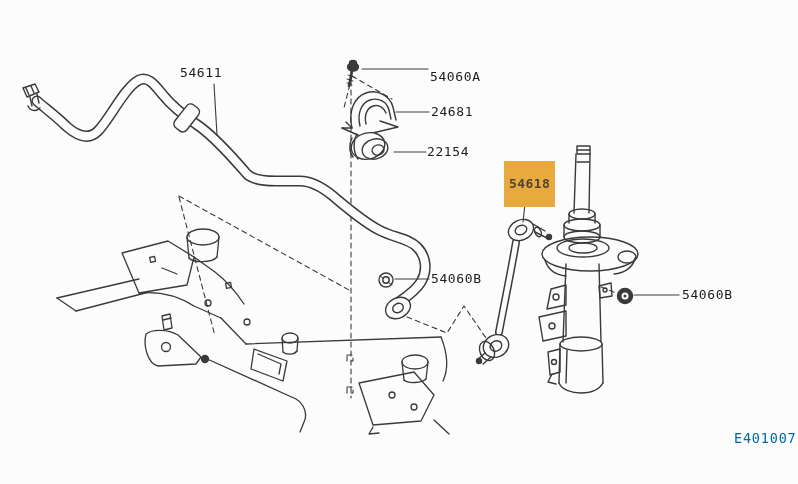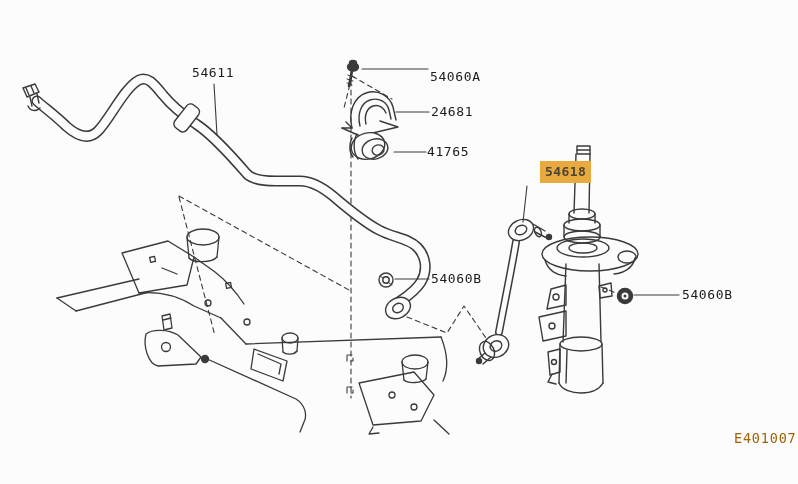--- a/index.html
+++ b/index.html
@@ -12,31 +12,31 @@
   body{background:#fff;font-family:"DejaVu Sans Mono","Liberation Mono",monospace;}
   #stage{
     position:relative;width:798px;height:484px;background:var(--bg);
     overflow:hidden;
   }
   #art{position:absolute;left:0;top:0;}
   .lbl{
     position:absolute;font:13px/1.1 "DejaVu Sans Mono","Liberation Mono",monospace;
     letter-spacing:.6px;color:#1c1c1c;white-space:nowrap;
   }
-  #lbl-54611{left:192px;top:66px}
+  #lbl-54611{left:180px;top:66px}
   #lbl-54060A{left:430px;top:70px}
   #lbl-54614{left:431px;top:105px}
   #lbl-54613{left:427px;top:145px}
   #lbl-54618{
     left:504px;top:161px;background:var(--hl);color:var(--hlText);
-    padding:4px 5px;font-weight:bold;letter-spacing:.4px;margin-left:36px;
+    padding:16px 5px;font-weight:bold;letter-spacing:.4px;
   }
   #lbl-54060B-L{left:431px;top:272px}
   #lbl-54060B-R{left:682px;top:288px}
-  #drawing-code{left:734px;top:431px;font-size:13.5px;color:#a16207;letter-spacing:.8px}
+  #drawing-code{left:734px;top:431px;font-size:13.5px;color:#0369a1;letter-spacing:.8px}
 </style>
 </head>
 <body>
 
 <div id="stage">
 
   <svg id="art" width="798" height="484" viewBox="0 0 798 484" stroke="#3a3a3a" fill="none" stroke-width="1.4" stroke-linecap="round" stroke-linejoin="round">
 
     <g stroke-width="1.1" stroke-dasharray="5 4">
       <path d="M351,72 L351,398"></path>
@@ -216,19 +216,19 @@
       <path d="M394,152 L426,152"></path>
       <path d="M527,186 L523,222"></path>
       <path d="M395,279 L429,279"></path>
       <path d="M634,295 L679,295"></path>
     </g>
   </svg>
 
   <div class="lbl" id="lbl-54611">54611</div>
   <div class="lbl" id="lbl-54060A">54060A</div>
   <div class="lbl" id="lbl-54614">24681</div>
-  <div class="lbl" id="lbl-54613">41765</div>
+  <div class="lbl" id="lbl-54613">22154</div>
   <div class="lbl" id="lbl-54618">54618</div>
   <div class="lbl" id="lbl-54060B-L">54060B</div>
   <div class="lbl" id="lbl-54060B-R">54060B</div>
 
   <div class="lbl" id="drawing-code">E401007</div>
 </div>
 
 </body></html>

